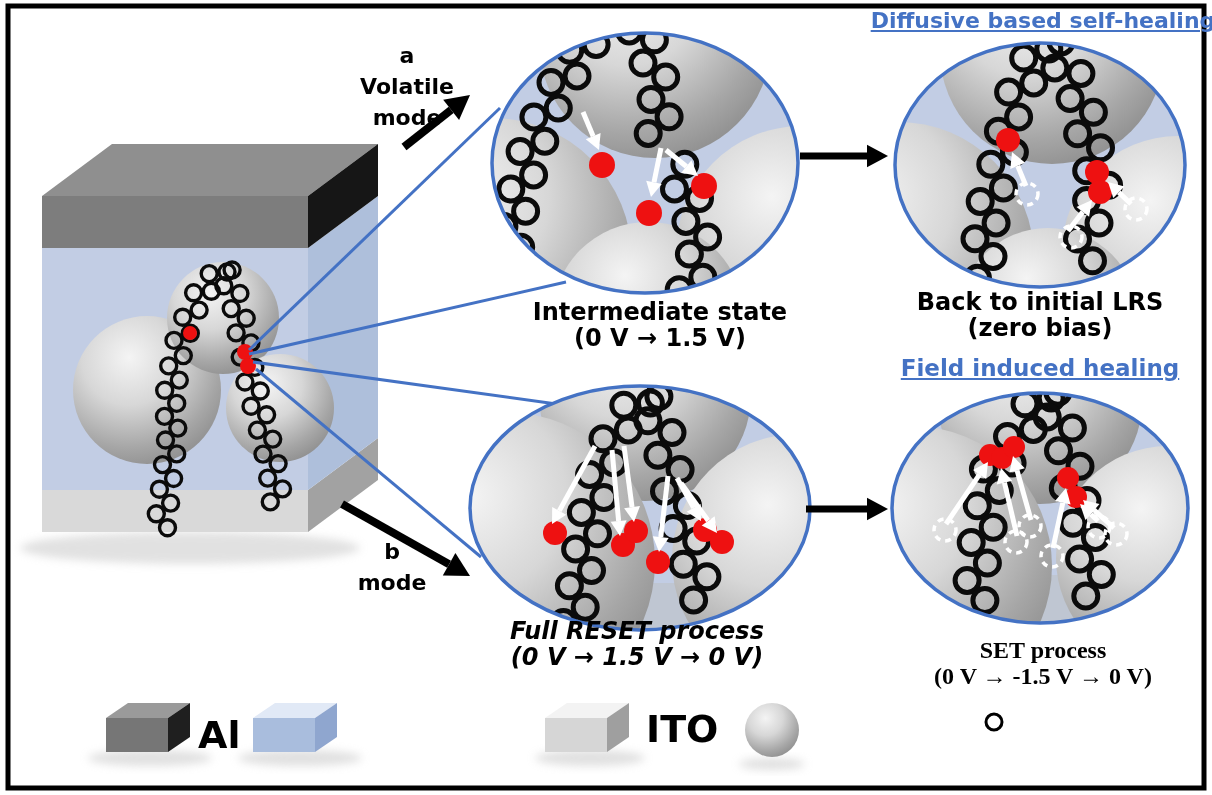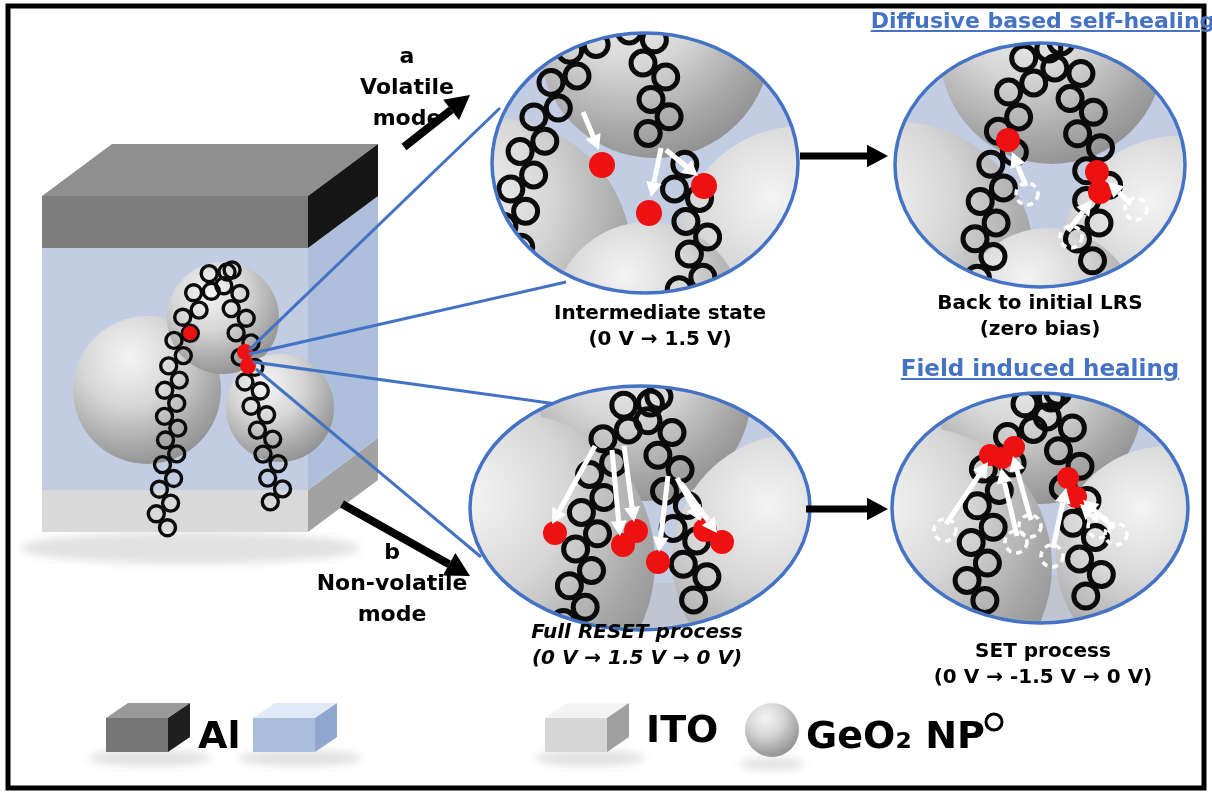--- a/index.html
+++ b/index.html
@@ -3,21 +3,21 @@
 <meta charset="utf-8">
 <style>
   html,body{margin:0;padding:0;background:#fff;}
   .fig{position:relative;width:1212px;height:795px;background:#fff;overflow:hidden;
        font-family:"DejaVu Sans","Liberation Sans",sans-serif;font-weight:bold;color:#000;}
   .fig svg{position:absolute;left:0;top:0;}
   .txt{position:absolute;white-space:nowrap;}
   .center{transform:translateX(-50%);text-align:center;}
   .mode{font-size:22px;line-height:31px;}
   .heading{color:#4472c4;text-decoration:underline;}
-  .cap{font-size:20px;line-height:26px;}
+  .cap{font-size:24px;line-height:26px;}
   .leg{font-size:38px;}
   .leg2{font-size:30px;line-height:35px;}
 </style>
 </head>
 <body>
 
 <div class="fig">
 
 <svg width="1212" height="795" viewBox="0 0 1212 795">
   <defs>
@@ -439,41 +439,39 @@
   </g>
 </svg>
 
 <div class="txt center mode" style="left:407px;top:40px;">
   <div>a</div>
   <div>Volatile</div>
   <div>mode</div>
 </div>
 <div class="txt center mode" style="left:392px;top:536px;">
   <div>b</div>
-  <div>Non-volatile</div>
   <div>mode</div>
 </div>
 
 <div class="txt center heading" style="left:1043px;top:8px;font-size:22px;">Diffusive based self-healing</div>
 <div class="txt center heading" style="left:1040px;top:355px;font-size:23px;">Field induced healing</div>
 
 <div class="txt center cap" style="left:660px;top:299px;">
   <div>Intermediate state</div>
   <div>(0 V  →  1.5 V)</div>
 </div>
 <div class="txt center cap" style="left:1040px;top:289px;text-align:center;">
   <div>Back to initial LRS</div>
   <div>(zero bias)</div>
 </div>
 <div class="txt center cap" style="left:637px;top:618px;font-style:italic;">
   <div>Full RESET process</div>
   <div>(0 V  →  1.5 V →  0 V)</div>
 </div>
-<div class="txt center cap" style="left:1043px;top:637px;">
+<div class="txt center cap" style="left:1043px;top:637px;font-family:Liberation Serif, serif;">
   <div>SET process</div>
   <div>(0 V  →  -1.5 V  →  0 V)</div>
 </div>
 
 <div class="txt leg" style="left:198px;top:713px;">Al</div>
 <div class="txt leg" style="left:646px;top:707px;">ITO</div>
-<div class="txt leg" style="left:806px;top:713px;">GeO₂ NP</div>
 
 </div>
 
 </body></html>

